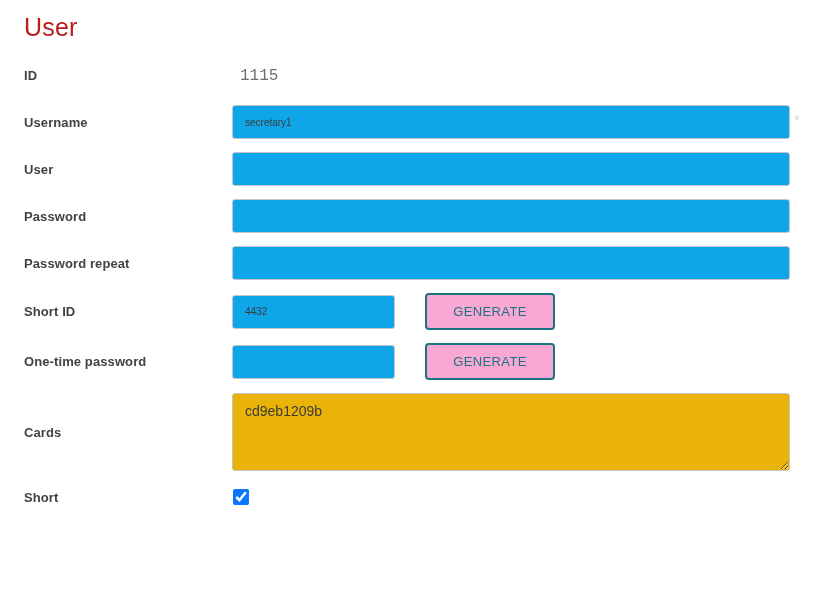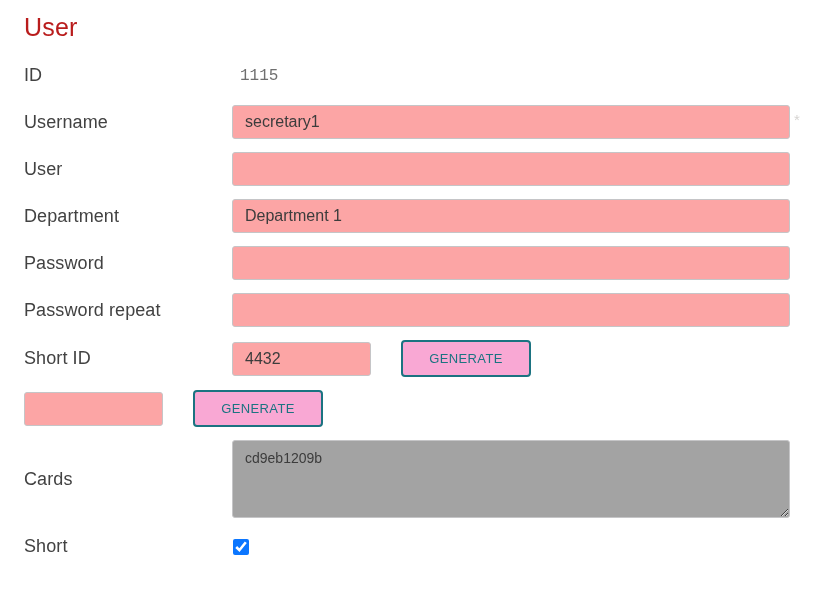--- a/index.html
+++ b/index.html
@@ -19,47 +19,47 @@
   }
   .form-row {
     display: flex;
     align-items: center;
     margin-bottom: 13px;
   }
   .form-row.cards-row { align-items: center; }
   .form-label {
     width: 208px;
     flex: 0 0 208px;
-    font-size: 18px;
-    font-weight: 400;
+    font-size: 13px;
+    font-weight: 700;
     color: #424242;
     letter-spacing: 0.1px;
   }
   .static-value {
     font-size: 16px;
     color: #6f6f6f;
     padding-left: 8px;
     height: 33px;
     display: flex;
     align-items: center;
     font-family: Liberation Mono, monospace;
   }
   input.text-input {
     width: 558px;
     height: 34px;
     border: 1px solid #c5c5c7;
     border-radius: 3px;
-    background: #fca5a5;
+    background: #0ea5e9;
     padding: 0 12px;
     font-family: "Liberation Sans", sans-serif;
-    font-size: 16px;
+    font-size: 10px;
     color: #3c3c3c;
     outline: none;
   }
-  input.text-input.short { width: 139px; }
+  input.text-input.short { width: 163px; }
   .required-marker {
     color: #d6d4d2;
     font-size: 15px;
     margin-left: 4px;
     align-self: flex-start;
     padding-top: 6px;
     user-select: none;
   }
   button.generate-btn {
     margin-left: 30px;
@@ -73,21 +73,21 @@
     font-size: 13px;
     font-weight: 500;
     letter-spacing: 0.4px;
     cursor: pointer;
   }
   textarea.cards-textarea {
     width: 558px;
     height: 78px;
     border: 1px solid #c5c5c7;
     border-radius: 3px;
-    background: #a3a3a3;
+    background: #eab308;
     padding: 8px 12px;
     font-family: "Liberation Sans", sans-serif;
     font-size: 14px;
     color: #3c3c3c;
     resize: both;
     outline: none;
     line-height: 1.4;
   }
   .form-row.active-row { margin-top: 18px; margin-bottom: 0; }
   input.active-checkbox {
@@ -117,42 +117,39 @@
       <input type="text" class="text-input" value="secretary1" style="">
       <span class="required-marker">*</span>
     </div>
 
 
     <div class="form-row">
       <div class="form-label">User</div>
       <input type="text" class="text-input" value="" style="">
     </div>
 
-    <div class="form-row">
-      <div class="form-label">Department</div>
-      <input type="text" class="text-input" value="Department 1" style="">
-    </div>
 
     <div class="form-row">
       <div class="form-label">Password</div>
       <input type="password" class="text-input" value="" style="">
     </div>
 
     <div class="form-row">
       <div class="form-label">Password repeat</div>
       <input type="password" class="text-input" value="" style="">
     </div>
 
     <div class="form-row">
       <div class="form-label">Short ID</div>
       <input type="text" class="text-input short" value="4432" style="">
       <button class="generate-btn">GENERATE</button>
     </div>
 
     <div class="form-row">
+      <div class="form-label">One-time password</div>
       <input type="text" class="text-input short" value="" style="">
       <button class="generate-btn">GENERATE</button>
     </div>
 
     <div class="form-row cards-row">
       <div class="form-label">Cards</div>
       <textarea class="cards-textarea" style="">cd9eb1209b</textarea>
     </div>
 
     <div class="form-row active-row">

